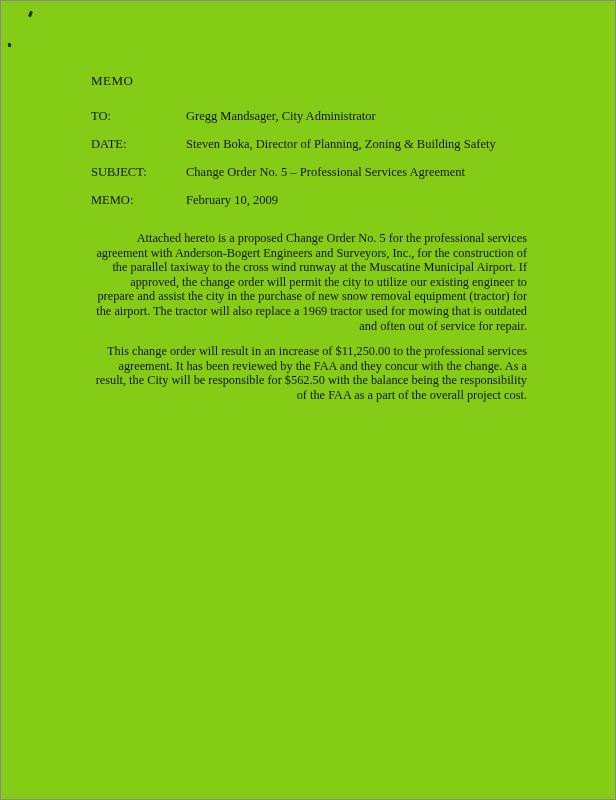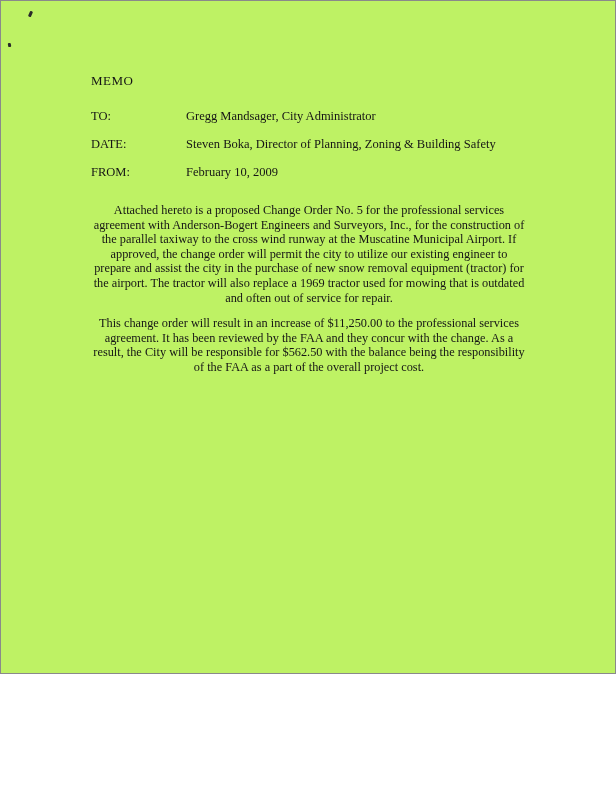--- a/index.html
+++ b/index.html
@@ -3,23 +3,23 @@
 <meta charset="utf-8">
 <style>
   html, body {
     margin: 0;
     padding: 0;
     background: #ffffff;
   }
   .page {
     position: relative;
     width: 616px;
-    height: 674px;
+    height: 800px;
     box-sizing: border-box;
-    background: #bef264;
+    background: #84cc16;
     border: 1px solid #8a8a8a;
     font-family: "Liberation Serif", "DejaVu Serif", serif;
     color: #151515;
     overflow: hidden;
   }
   .scan-speck {
     position: absolute;
     background: #2a2a2a;
     border-radius: 1px;
   }
@@ -64,21 +64,21 @@
     vertical-align: top;
   }
   .body-block {
     margin-top: 10px;
     width: 436px;
   }
   .body-para {
     font-size: 12.3px;
     line-height: 14.6px;
     margin: 0 0 11px 0;
-    text-align: center;
+    text-align: right;
   }
 </style>
 </head>
 <body>
 
 <div class="page">
 
   <div class="scan-speck speck-1"></div>
   <div class="scan-speck speck-2"></div>
 
@@ -87,23 +87,26 @@
     <div class="memo-title">MEMO</div>
 
     <div class="field-row">
       <span class="field-label">TO:</span><span class="field-value">Gregg Mandsager, City Administrator</span>
     </div>
 
     <div class="field-row">
       <span class="field-label">DATE:</span><span class="field-value">Steven Boka, Director of Planning, Zoning &amp; Building Safety</span>
     </div>
 
+    <div class="field-row">
+      <span class="field-label">SUBJECT:</span><span class="field-value">Change Order No. 5 – Professional Services Agreement</span>
+    </div>
 
     <div class="field-row">
-      <span class="field-label">FROM:</span><span class="field-value">February 10, 2009</span>
+      <span class="field-label">MEMO:</span><span class="field-value">February 10, 2009</span>
     </div>
 
     <div class="body-block">
       <p class="body-para">Attached hereto is a proposed Change Order No. 5 for the professional services agreement with Anderson-Bogert Engineers and Surveyors, Inc., for the construction of the parallel taxiway to the cross wind runway at the Muscatine Municipal Airport.  If approved, the change order will permit the city to utilize our existing engineer to prepare and assist the city in the purchase of new snow removal equipment (tractor) for the airport.  The tractor will also replace a 1969 tractor used for mowing that is outdated and often out of service for repair.</p>
       <p class="body-para">This change order will result in an increase of $11,250.00 to the professional services agreement.  It has been reviewed by the FAA and they concur with the change.  As a result, the City will be responsible for $562.50 with the balance being the responsibility of the FAA as a part of the overall project cost.</p>
     </div>
 
   </div>
 </div>
 

